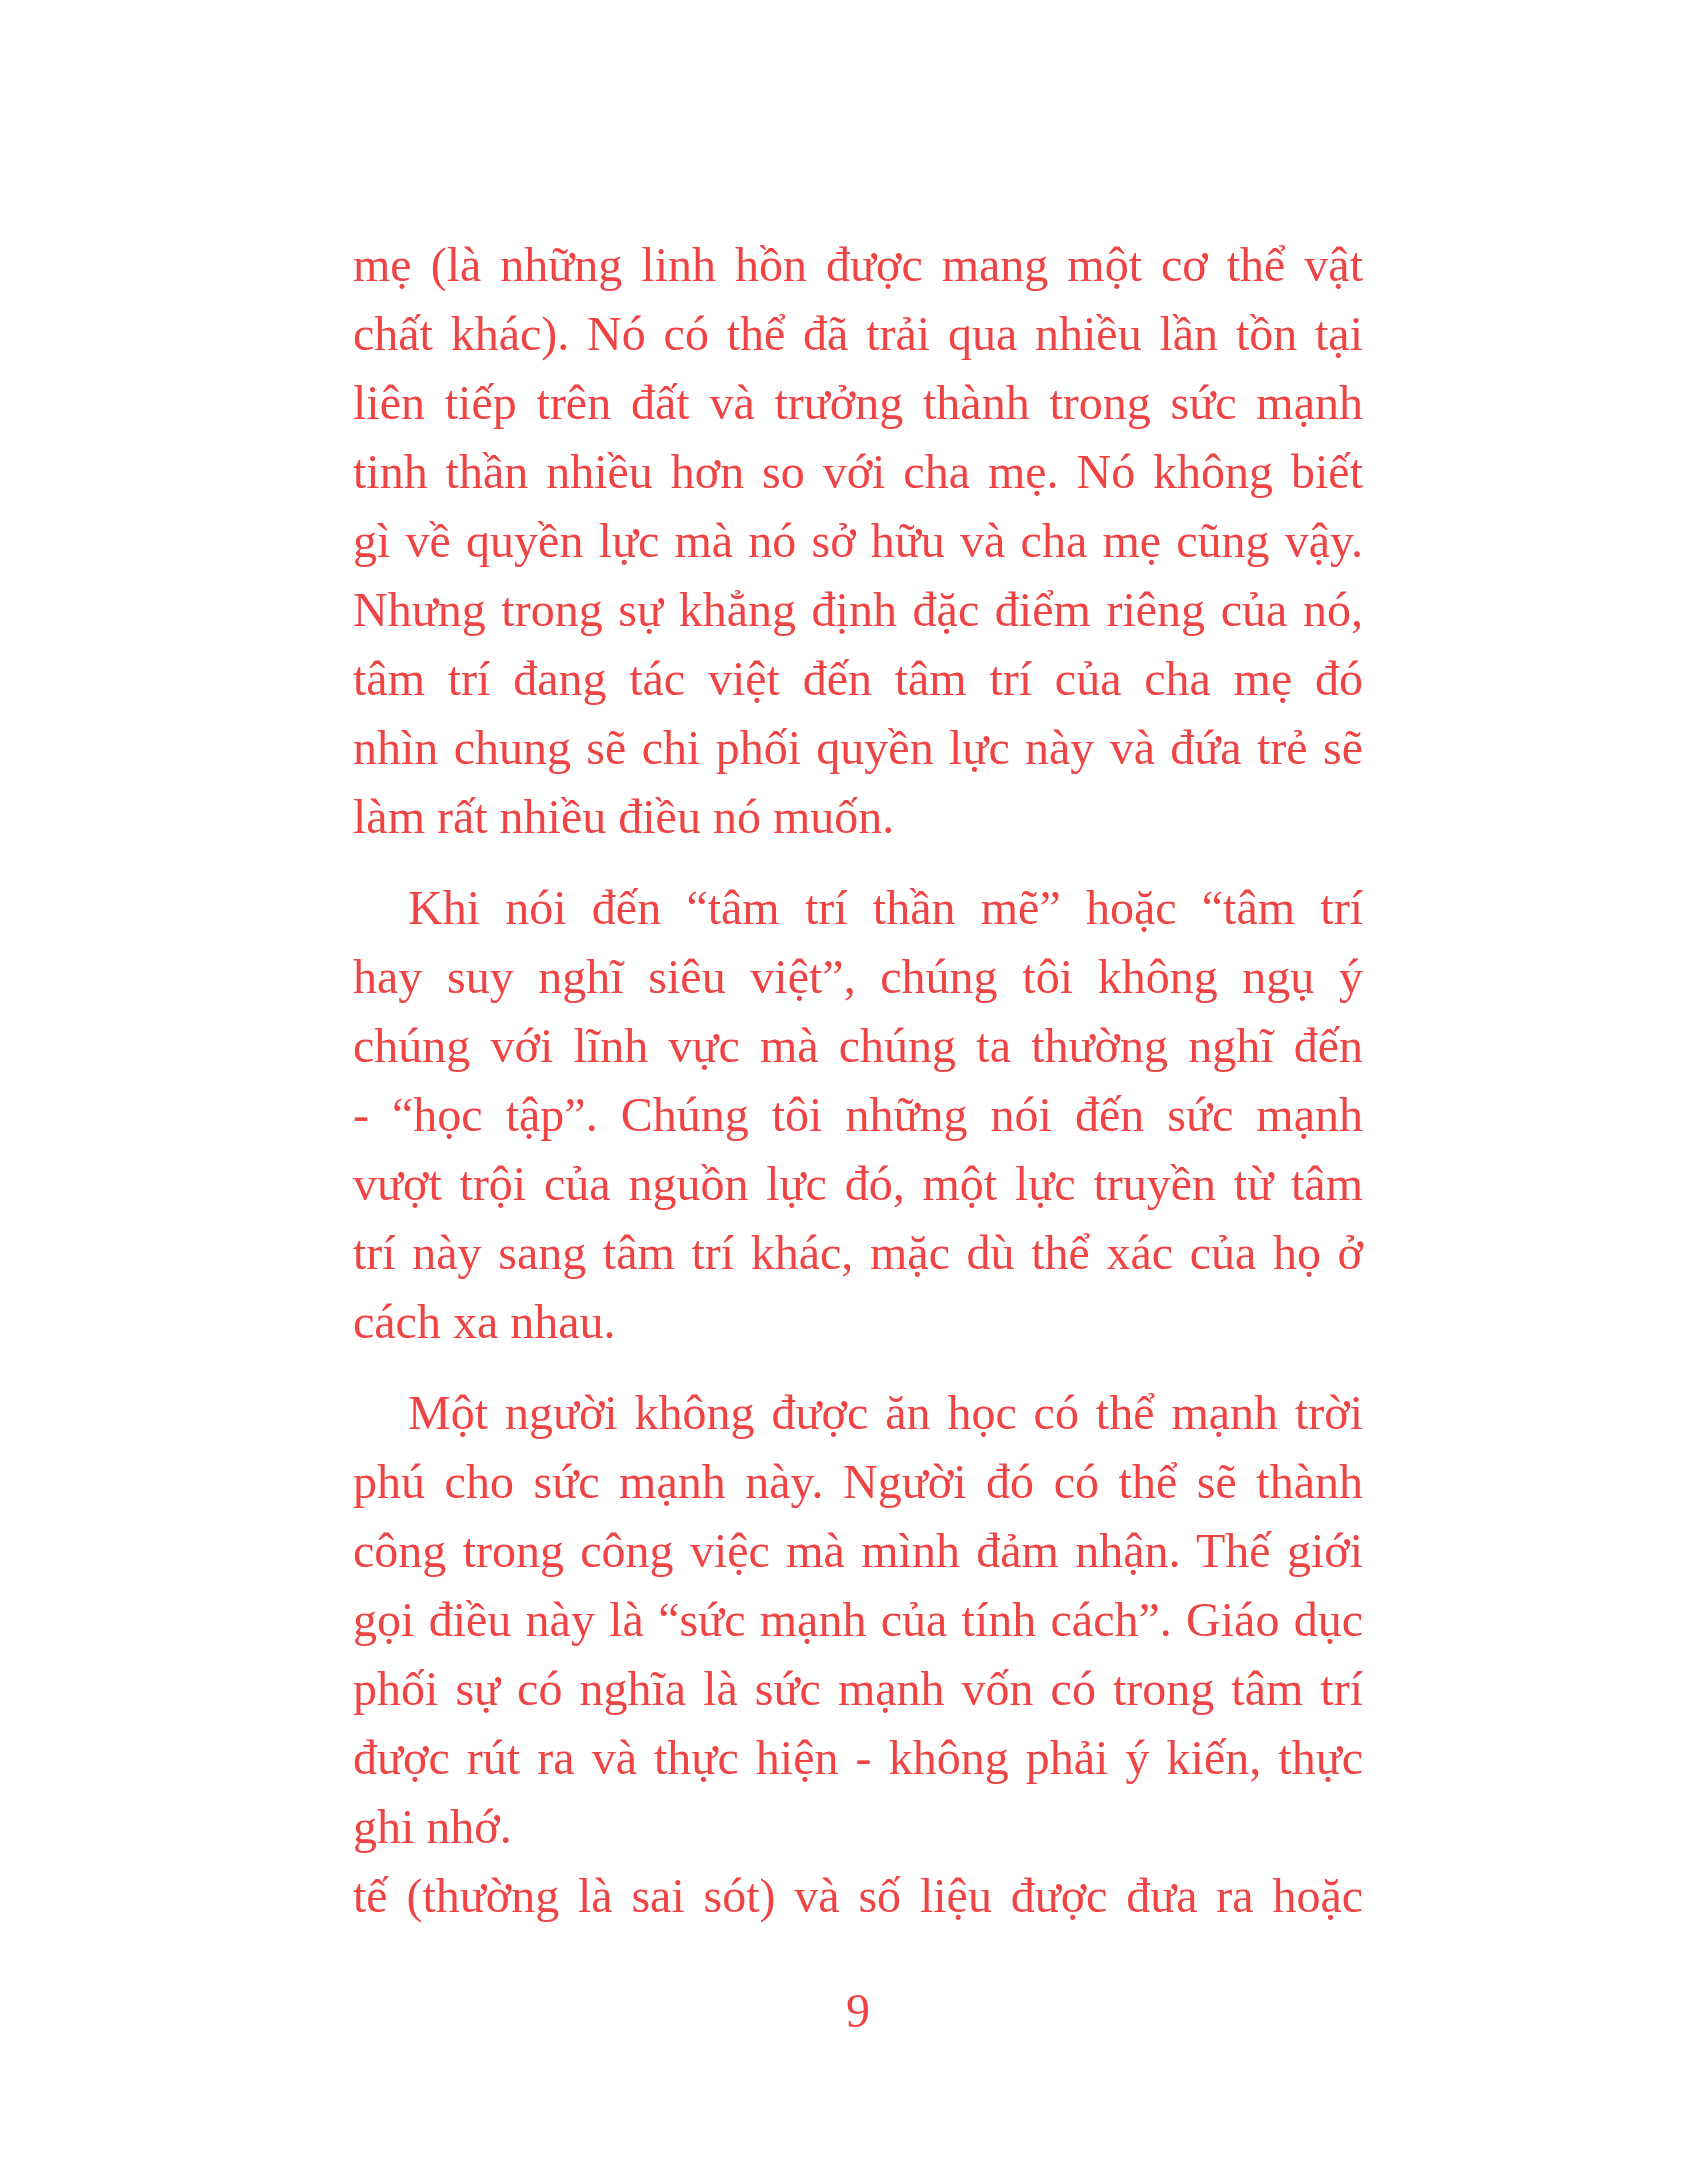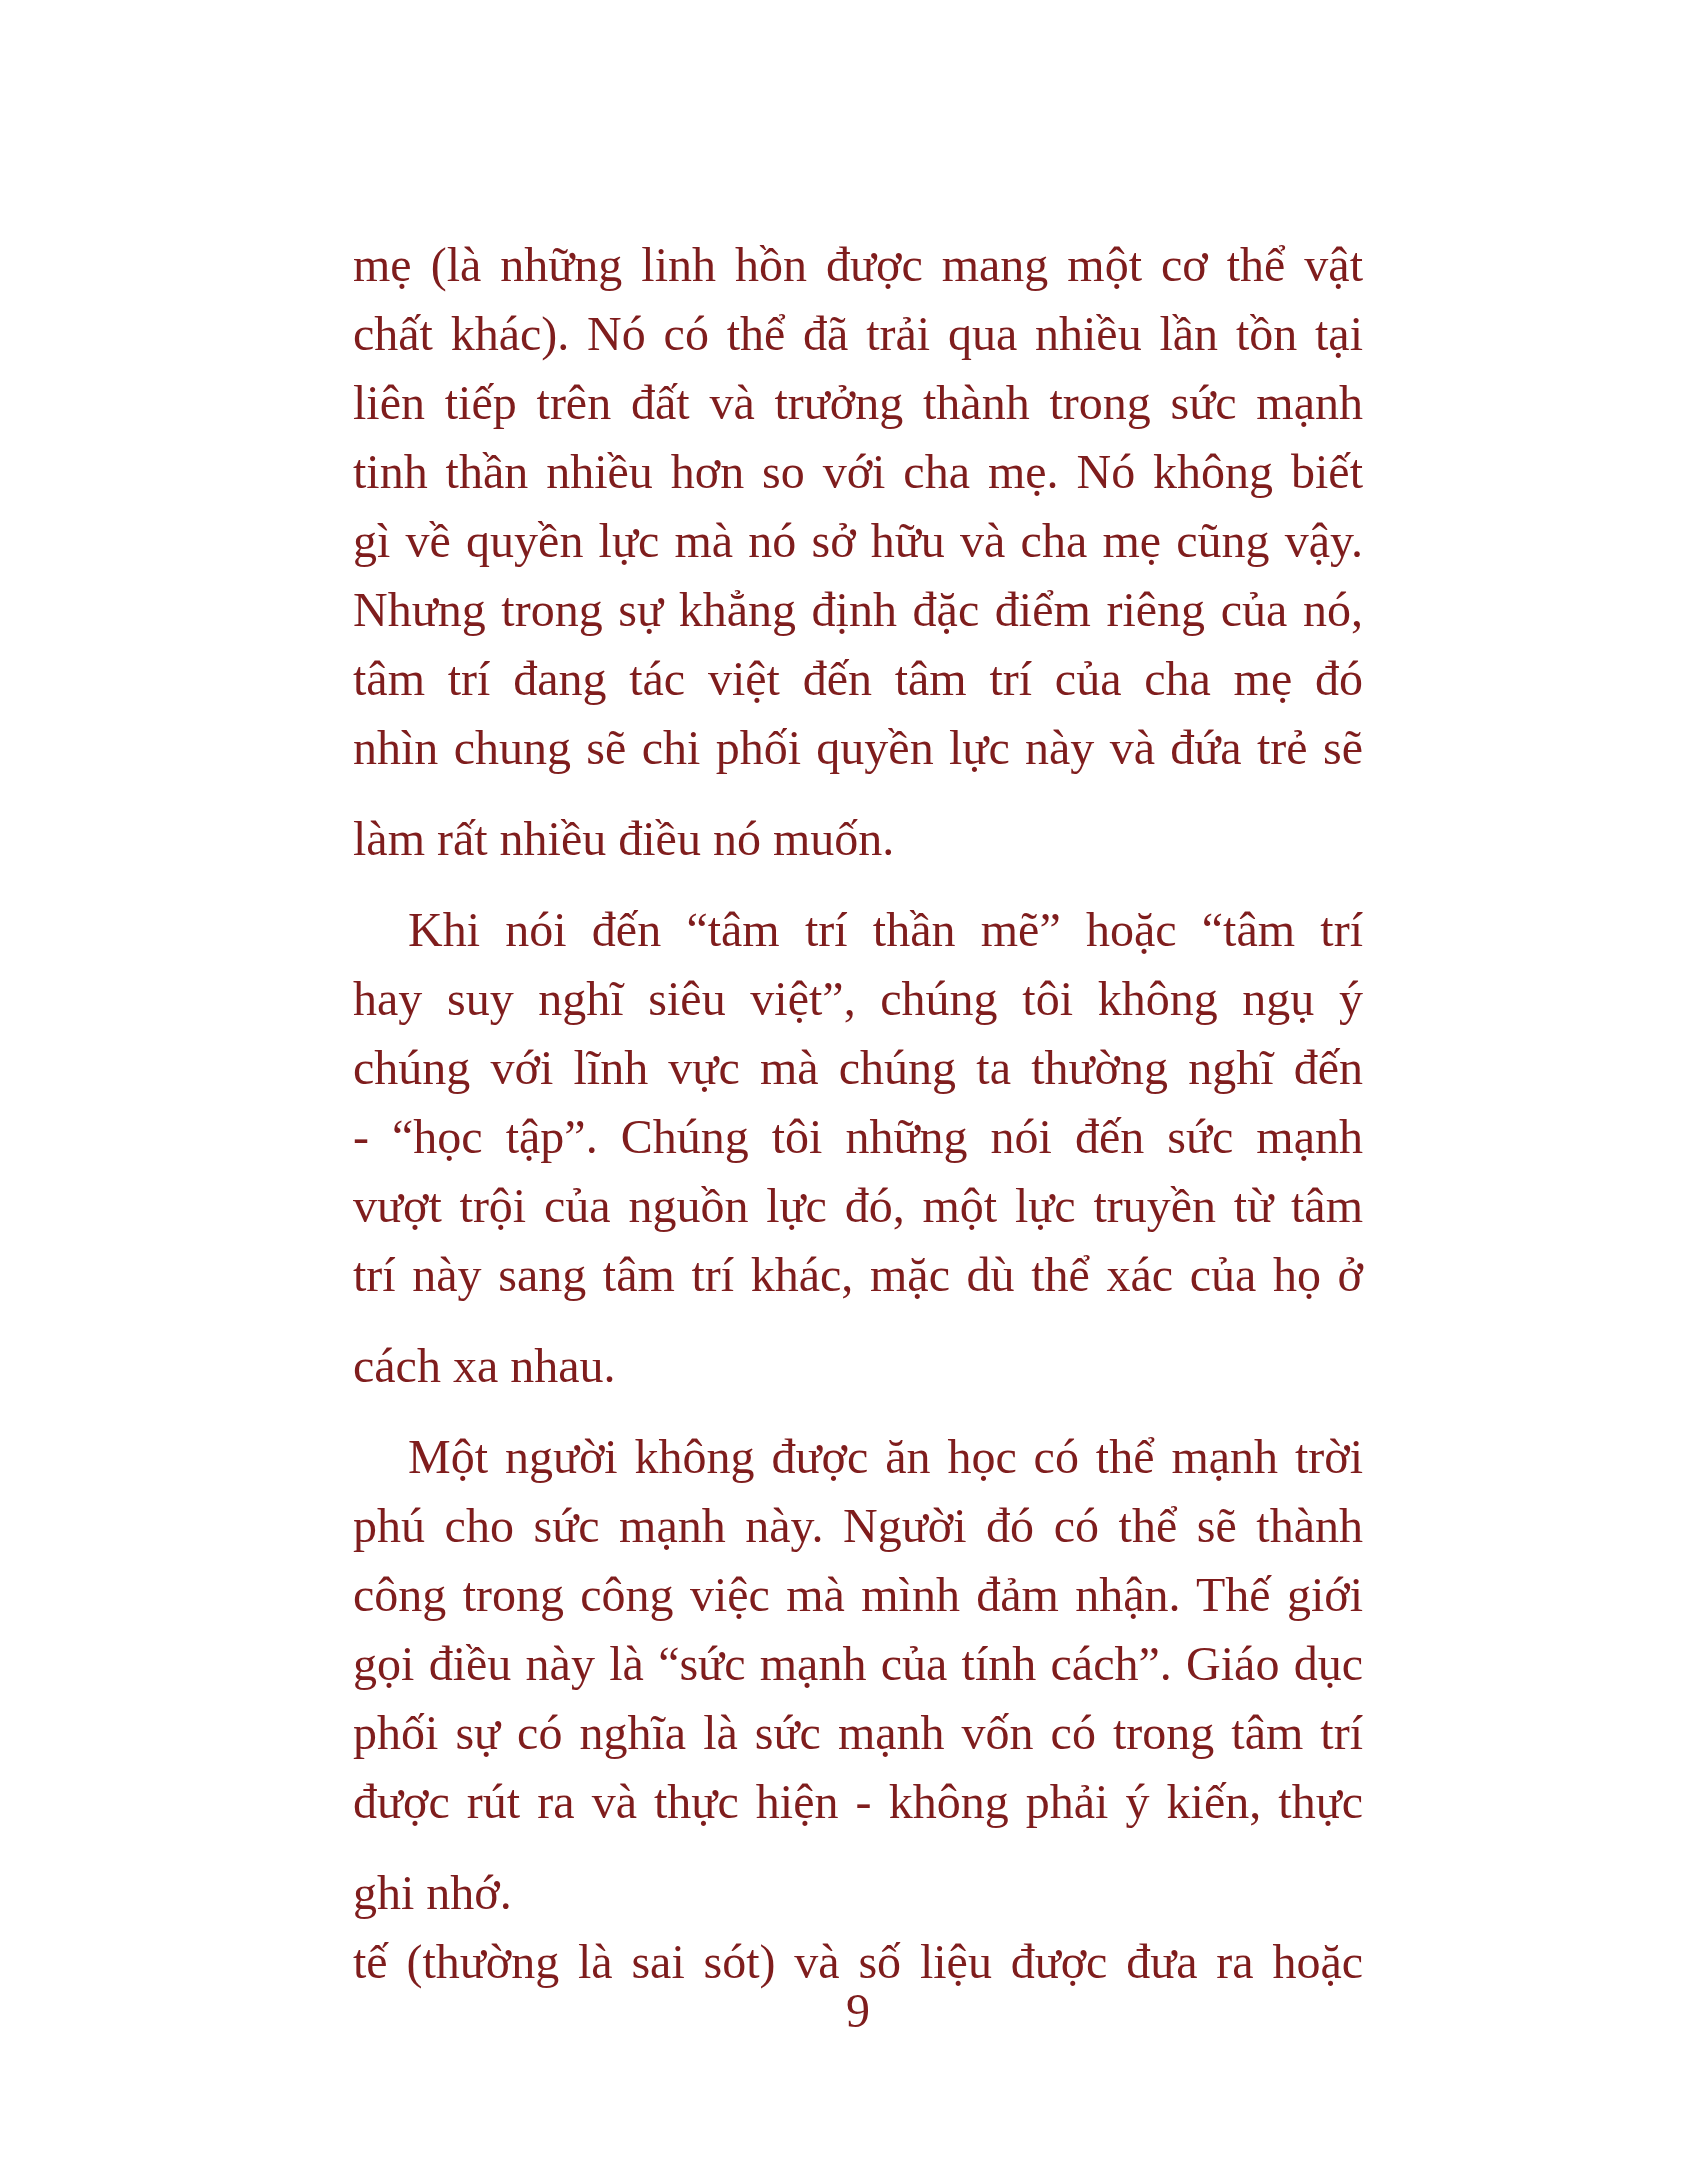--- a/index.html
+++ b/index.html
@@ -18,36 +18,36 @@
     top: 230px;
     width: 1010px;
     font-size: 48px;
     line-height: 69px;
   }
   .paragraph { margin: 0 0 22px 0; }
   .line {
     text-align: justify;
     text-align-last: justify;
   }
-  .line.last { text-align-last: left; margin-top: 22px; }
+  .line.last { text-align-last: left; }
   .line.indent { padding-left: 55px; }
   .page-number {
     position: absolute;
     left: 353px;
     top: 1976px;
     width: 1010px;
     text-align: center;
     font-size: 48px;
     line-height: 69px;
   }
 </style>
 </head>
 <body>
 
-<div class="page" style="background: rgb(255, 255, 255); color: #7f1d1d;">
+<div class="page" style="background: rgb(255, 255, 255); color: #ef4444;">
   <div class="text-block" id="text-block">
       <div class="paragraph">
         <div class="line">mẹ (là những linh hồn được mang một cơ thể vật</div>
         <div class="line">chất khác). Nó có thể đã trải qua nhiều lần tồn tại</div>
         <div class="line">liên tiếp trên đất và trưởng thành trong sức mạnh</div>
         <div class="line">tinh thần nhiều hơn so với cha mẹ. Nó không biết</div>
         <div class="line">gì về quyền lực mà nó sở hữu và cha mẹ cũng vậy.</div>
         <div class="line">Nhưng trong sự khẳng định đặc điểm riêng của nó,</div>
         <div class="line">tâm trí đang tác việt đến tâm trí của cha mẹ đó</div>
         <div class="line">nhìn chung sẽ chi phối quyền lực này và đứa trẻ sẽ</div>

